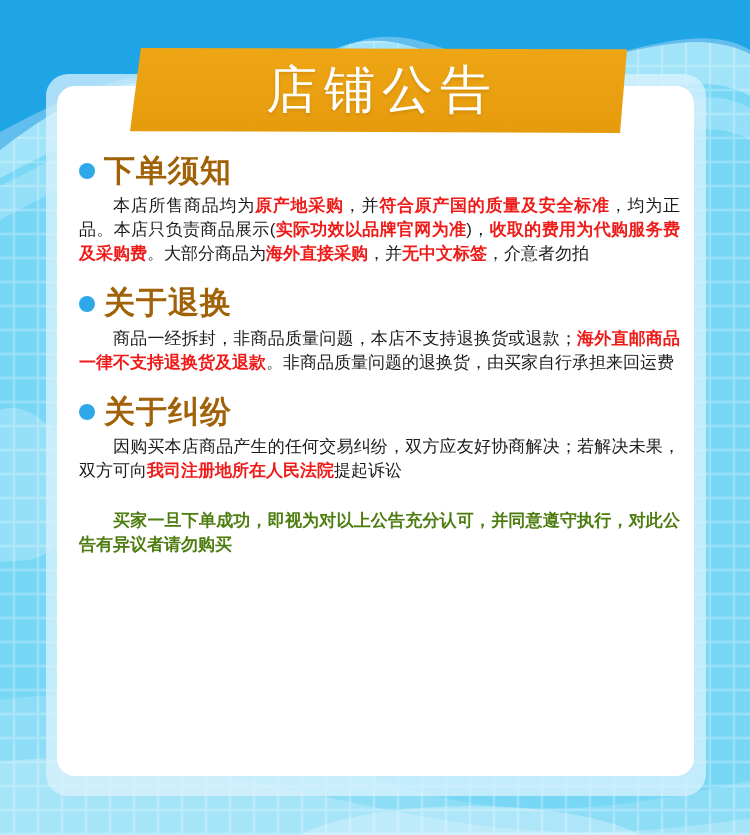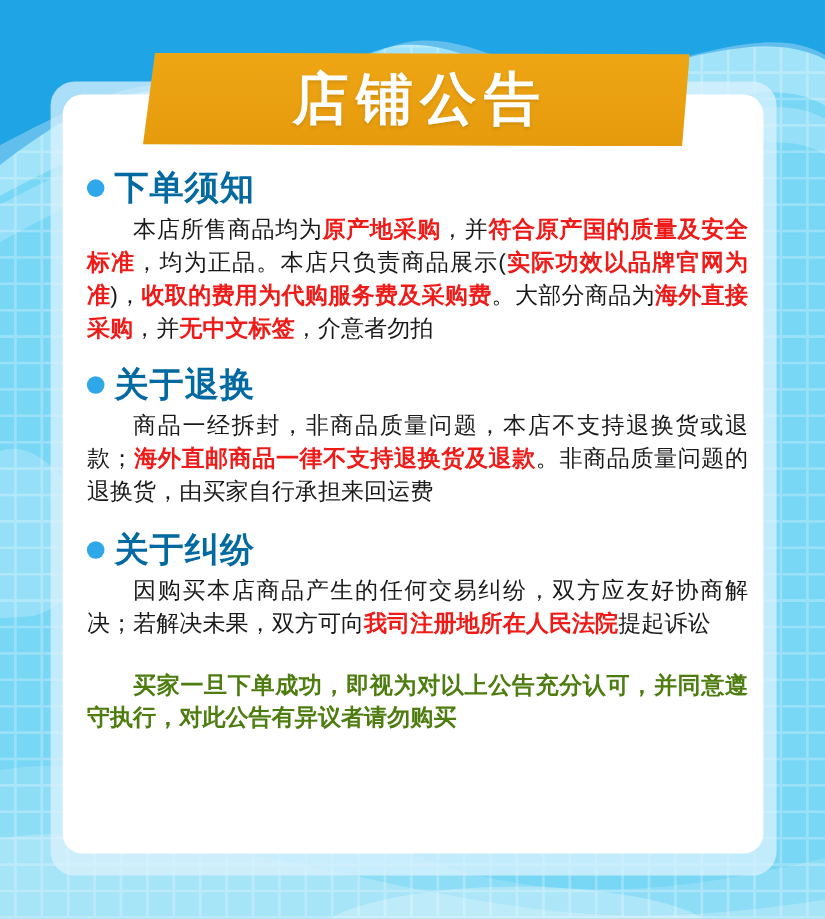--- a/index.html
+++ b/index.html
@@ -41,21 +41,21 @@
     box-shadow: 0 2px 5px rgba(0,0,0,0.10);
   }
   .banner-text {
     position: absolute;
     left: 0; right: 0; top: 0; bottom: 0;
     display: flex;
     align-items: center;
     justify-content: center;
     color: #ffffff;
     font-size: 51px;
-    font-weight: bold;
+    font-weight: normal;
     letter-spacing: 7px;
     text-indent: 7px;
     line-height: 1;
     padding-bottom: 2px;
     text-shadow: 0 2px 3px rgba(150,95,0,0.30);
     white-space: nowrap;
   }
 
   
   .card-outline {
@@ -105,28 +105,28 @@
     width: 16px;
     height: 16px;
     border-radius: 50%;
     background: #2EA8E8;
     flex: 0 0 auto;
     display: block;
   }
   .sec-title {
     font-size: 31px;
     font-weight: bold;
-    color: #0369a1;
+    color: #a16207;
     letter-spacing: 1px;
     line-height: 1.1;
     white-space: nowrap;
   }
 
   .para {
-    font-size: 21px;
+    font-size: 17px;
     line-height: 1.42;
     color: #1A1A1A;
     text-indent: 2em;
     margin: 0;
     letter-spacing: 0px;
     text-align: justify;
     text-justify: inter-ideograph;
   }
   .para .hl {
     color: #EE1B18;

